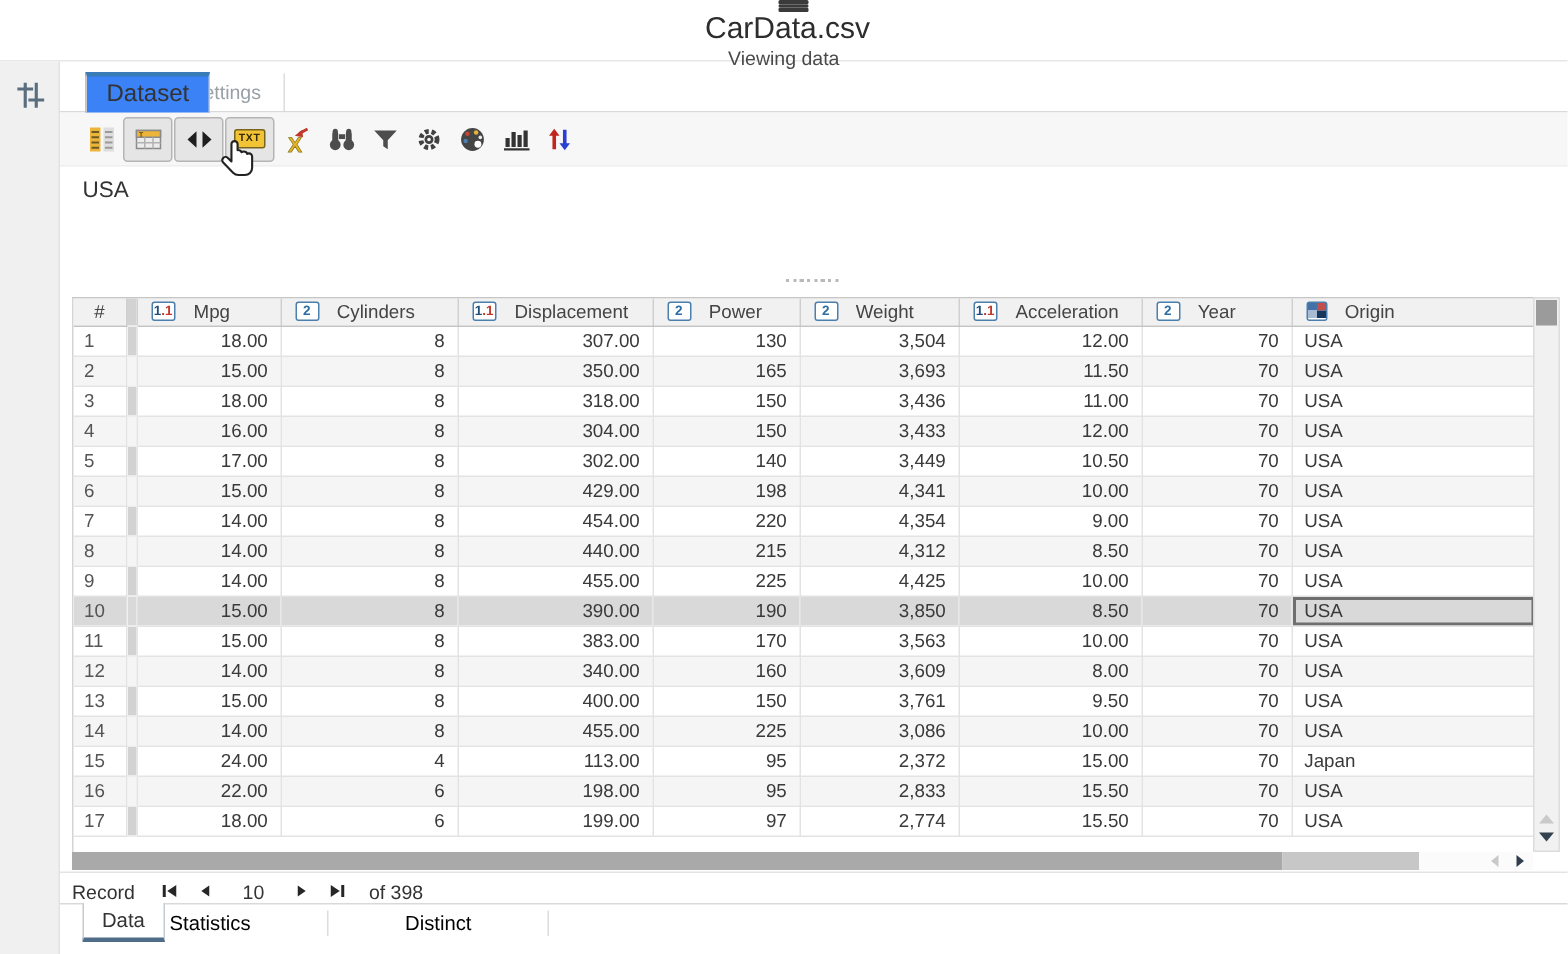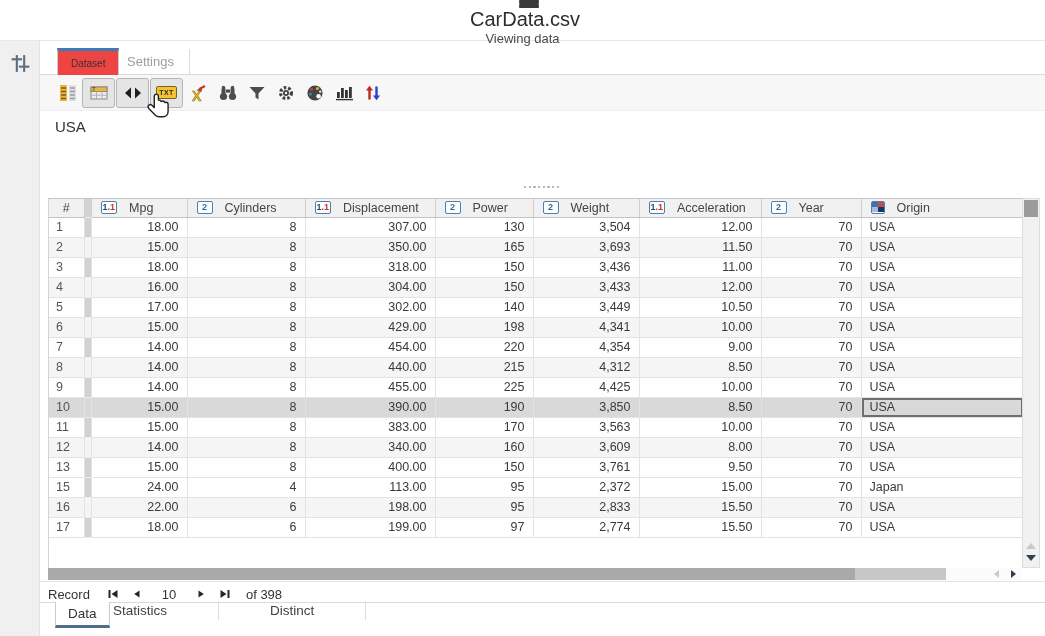--- a/index.html
+++ b/index.html
@@ -15,21 +15,21 @@
   .app-title{font-size:20px;color:#2d2d2d;margin-left:5px;}
   .tbdiv2{width:1px;height:20px;background:#e3e3e3;margin-left:11px;}
   .app-sub{font-size:13px;color:#4a4a4a;}
 
   
   .sidebar{position:absolute;left:0;top:41px;width:40px;height:595px;background:#f0f0f0;border-right:1px solid #e2e2e2;}
   .sidebar svg{margin:12px 0 0 10px;display:block;cursor:pointer;}
 
   
   .tabline{position:absolute;left:40px;top:74px;width:1005px;height:1px;background:#d9d9d9;}
-  .tab-dataset{position:absolute;left:57px;top:48px;height:27px;background:#ef4444;border:1px solid #c9c9c9;border-top:3px solid #3a7cb8;border-bottom:none;padding:0 13px;font-size:10px;color:#333;display:flex;align-items:center;z-index:2;cursor:pointer;}
+  .tab-dataset{position:absolute;left:57px;top:48px;height:27px;background:#3b82f6;border:1px solid #c9c9c9;border-top:3px solid #3a7cb8;border-bottom:none;padding:0 13px;font-size:16px;color:#333;display:flex;align-items:center;z-index:2;cursor:pointer;}
   .tab-settings{position:absolute;left:112px;top:49px;height:25px;padding:0 15px;font-size:13px;color:#98a0a6;display:flex;align-items:center;border-right:1px solid #dcdcdc;cursor:pointer;}
 
   
   .toolbar{position:absolute;left:40px;top:75px;width:1005px;height:36px;background:#f7f7f7;border-bottom:1px solid #efefef;display:flex;align-items:center;padding-left:13px;}
   .tbtn{height:30px;display:flex;align-items:center;justify-content:center;border:1px solid transparent;border-radius:3px;cursor:pointer;}
   .tbtn.plain{width:29px;}
   .tbtn.wide{width:33px;margin-right:1px;}
   .tbtn.pressed{background:#e5e5e5;border:1px solid #b5b5b5;}
   .txt-badge{background:#f2c335;border:1px solid #77651f;color:#342b05;font-size:7px;font-weight:bold;padding:2px 2px;border-radius:2px;letter-spacing:.5px;line-height:1;}
   .cursor-hand{position:absolute;left:146px;top:93px;z-index:60;}
@@ -77,21 +77,21 @@
   
   .footline1{position:absolute;left:40px;top:581px;width:1005px;height:1px;background:#e3e3e3;}
   .recnav{position:absolute;left:48px;top:584px;height:18px;display:flex;align-items:flex-end;font-size:13px;color:#333;}
   .recnav .lbl{margin-right:14px;}
   .navbtn{display:flex;align-items:center;justify-content:center;width:18px;height:16px;cursor:pointer;}
   .navbtn+.navbtn{margin-left:6px;}
   .recval{width:34px;text-align:center;margin:0 6px;color:#333;}
   .oftotal{margin-left:12px;color:#333;}
   .footline2{position:absolute;left:40px;top:602px;width:1005px;height:1px;background:#d9d9d9;}
   .tab-data{position:absolute;left:55px;top:602px;height:26px;background:#fff;border-left:1px solid #c3ccd2;border-right:1px solid #c3ccd2;border-bottom:3px solid #4f6d89;padding:0 12px;display:flex;align-items:center;font-size:13.5px;color:#333;z-index:2;cursor:pointer;}
-  .btabs{position:absolute;left:100px;top:603px;height:24px;display:flex;align-items:flex-start;font-size:13.5px;color:#404040;gap:38px;}
+  .btabs{position:absolute;left:100px;top:603px;height:24px;display:flex;align-items:center;font-size:13.5px;color:#000000;gap:38px;}
   .btabs .bt{padding:0 13px;cursor:pointer;}
   .btabs .d{width:1px;height:17px;background:#dcdcdc;}
 </style>
 </head>
 <body>
 
 <div class="topbar">
   <div class="hamburger">
       <i></i>
       <i></i>
@@ -474,20 +474,32 @@
           </tr>
           <tr class="">
             <td class="rn">13</td>
             <td class="strip"></td>
             <td class="">15.00</td>
             <td class="">8</td>
             <td class="">400.00</td>
             <td class="">150</td>
             <td class="">3,761</td>
             <td class="">9.50</td>
+            <td class="">70</td>
+            <td class="left">USA</td>
+          </tr>
+          <tr class="alt">
+            <td class="rn">14</td>
+            <td class="strip"></td>
+            <td class="">14.00</td>
+            <td class="">8</td>
+            <td class="">455.00</td>
+            <td class="">225</td>
+            <td class="">3,086</td>
+            <td class="">10.00</td>
             <td class="">70</td>
             <td class="left">USA</td>
           </tr>
           <tr class="">
             <td class="rn">15</td>
             <td class="strip"></td>
             <td class="">24.00</td>
             <td class="">4</td>
             <td class="">113.00</td>
             <td class="">95</td>

